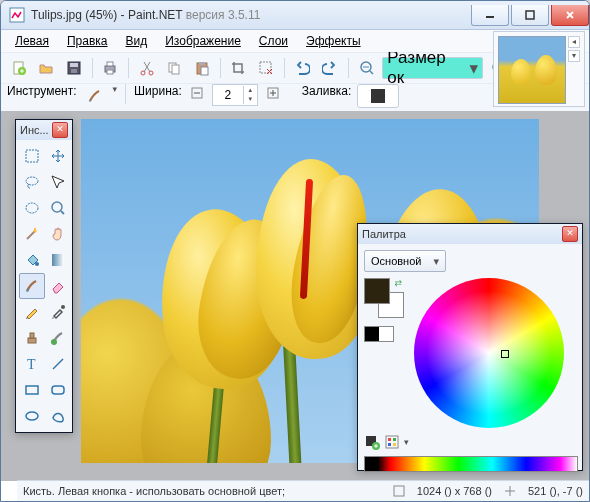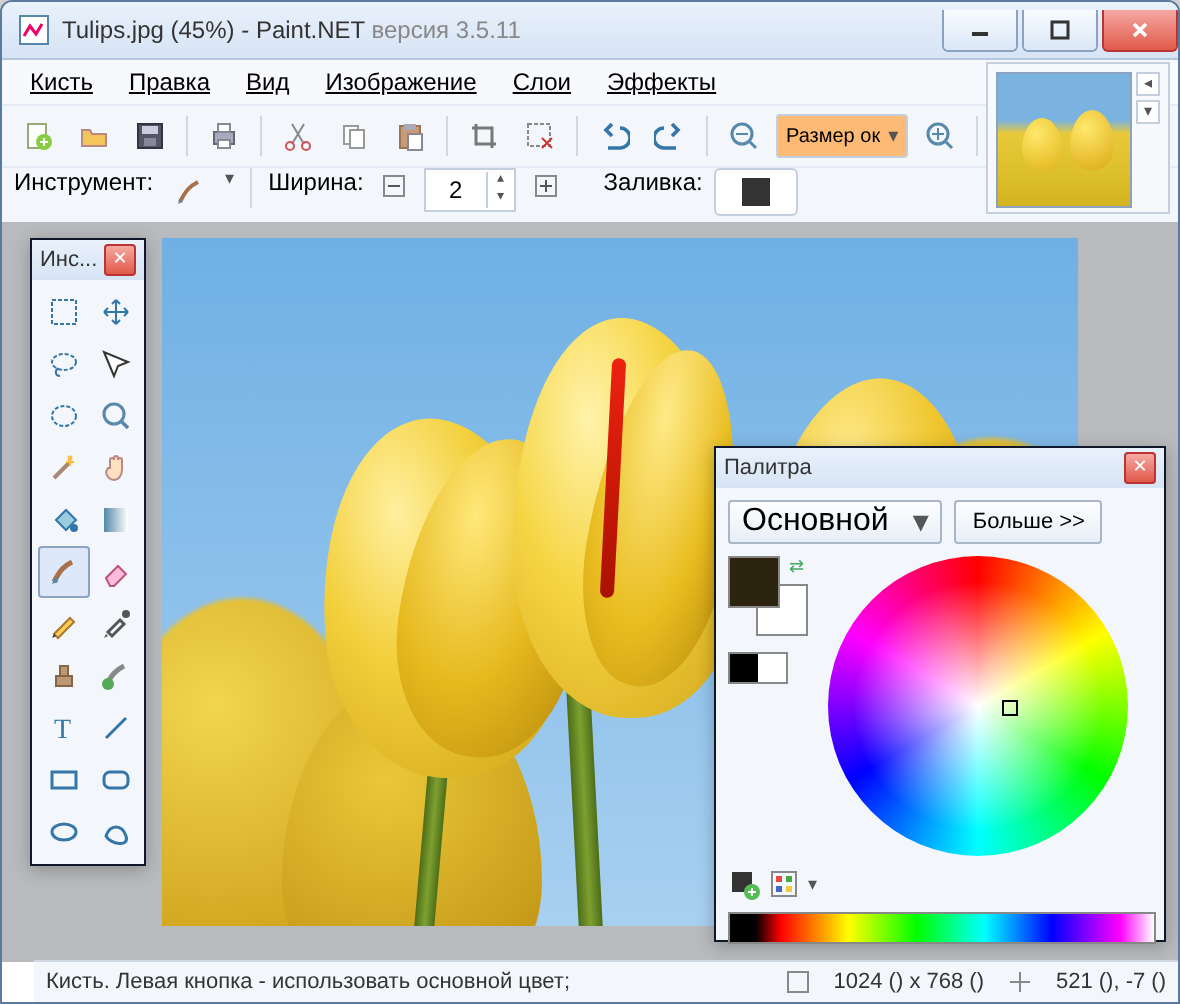--- a/index.html
+++ b/index.html
@@ -11,21 +11,21 @@
 .titlebar .spacer{flex:1}
 .winbtns{display:flex;height:20px}
 .winbtn{width:36px;height:20px;margin-left:2px;border:1px solid #8ba3c0;border-top:none;border-radius:0 0 3px 3px;background:linear-gradient(#f7fbff,#dce8f7);display:flex;align-items:center;justify-content:center;color:#333}
 .winbtn.close{background:linear-gradient(#f6a9a2,#e0594a);color:#fff;border-color:#b33}
 .menubar{height:22px;display:flex;align-items:center;padding:0 6px;gap:2px;background:#f7f9fc;position:relative}
 .menuitem{padding:2px 8px;border-radius:3px;cursor:default}
 .menuitem u{text-decoration:underline}
 .toolbar{height:30px;display:flex;align-items:center;padding:0 6px;gap:4px;background:#f3f6fb;border-top:1px solid #e5ecf5;border-bottom:1px solid #e5ecf5}
 .tbtn{width:22px;height:22px;display:flex;align-items:center;justify-content:center;border:1px solid transparent;border-radius:3px}
 .sep{width:1px;height:20px;background:#d0d8e4;margin:0 2px}
-.zoombox{display:flex;align-items:center;border:1px solid #c3cfdd;border-radius:2px;height:20px;padding:0 4px;background:#fdba74;gap:4px;font-size:10px}
+.zoombox{display:flex;align-items:center;border:1px solid #c3cfdd;border-radius:2px;height:20px;padding:0 4px;background:#5eead4;gap:4px;font-size:17px}
 .zoombox .dd{color:#555}
 .tooloptions{height:28px;display:flex;padding:0 6px;gap:6px;background:#f3f6fb;border-bottom:1px solid #e5ecf5;font-size:12px}
 .spin{display:flex;align-items:center;border:1px solid #c3cfdd;background:#fff;height:20px}
 .spin input{width:26px;border:none;text-align:center;font-size:12px;outline:none}
 .spin .arrows{width:14px;display:flex;flex-direction:column}
 .spin .arrows div{height:9px;font-size:7px;line-height:7px;text-align:center;border-left:1px solid #c3cfdd;color:#555}
 .thumb-panel{position:absolute;top:30px;right:4px;width:92px;height:76px;border:1px solid #c3cfdd;background:#f7f9fc;padding:4px;box-sizing:border-box;display:flex;gap:2px}
 .thumb-panel .thumb{flex:1;height:100%;border:1px solid #8ba3c0;position:relative;overflow:hidden}
 .thumb-panel .ctrlcol{display:flex;flex-direction:column;gap:2px}
 .thumb-panel .ctrlcol div{width:10px;height:10px;font-size:8px;text-align:center;border:1px solid #c3cfdd;background:#fff;color:#555}
@@ -36,21 +36,21 @@
 .panel{position:absolute;border:1px solid #0f172a;background:#f3f6fb;box-shadow:0 2px 8px rgba(0,0,0,.25)}
 .panel .phead{height:20px;background:linear-gradient(#e9f1fb,#d7e4f5);display:flex;align-items:center;padding:0 4px;font-size:11px;color:#333}
 .panel .phead .pclose{margin-left:auto;width:14px;height:14px;border:1px solid #b33;background:linear-gradient(#f6a9a2,#e0594a);color:#fff;font-size:9px;line-height:12px;text-align:center;border-radius:2px}
 .tools-panel{top:118px;left:14px;width:56px}
 .tools-grid{display:grid;grid-template-columns:1fr 1fr;gap:0;padding:3px}
 .tools-grid .tool{width:24px;height:24px;display:flex;align-items:center;justify-content:center;border:1px solid transparent;border-radius:2px}
 .tools-grid .tool.sel{border-color:#8ba3c0;background:#dde9f8}
 .palette-panel{top:222px;left:356px;width:224px;height:246px}
 .palette-body{padding:6px;display:flex;flex-direction:column;gap:6px}
 .pal-row1{display:flex;gap:6px;align-items:center}
-.combo{border:1px solid #a8b6c8;background:linear-gradient(#fdfeff,#e8eef7);height:20px;display:flex;align-items:center;padding:0 6px;font-size:16px;border-radius:2px;gap:12px}
+.combo{border:1px solid #a8b6c8;background:linear-gradient(#fdfeff,#e8eef7);height:20px;display:flex;align-items:center;padding:0 6px;font-size:11px;border-radius:2px;gap:12px}
 .combo .dd{color:#555}
 .btn{border:1px solid #a8b6c8;background:linear-gradient(#fdfeff,#e8eef7);height:20px;display:flex;align-items:center;padding:0 8px;font-size:11px;border-radius:2px}
 .pal-main{display:flex;gap:8px}
 .pal-left{display:flex;flex-direction:column;gap:8px;width:42px}
 .swatches{position:relative;width:40px;height:40px}
 .sw-fg{position:absolute;top:0;left:0;width:24px;height:24px;border:1px solid #888;z-index:2}
 .sw-bg{position:absolute;bottom:0;right:0;width:24px;height:24px;background:#fff;border:1px solid #888}
 .sw-arrows{position:absolute;top:0;right:2px;font-size:9px;color:#4a6}
 .bw{display:flex;gap:0;width:28px;height:14px;border:1px solid #888}
 .bw div{flex:1}
@@ -96,21 +96,21 @@
         </div>
       <div class="winbtn close">
           <svg width="10" height="10">
             <path d="M2 2 L8 8 M8 2 L2 8" stroke="#fff" stroke-width="1.8"></path>
           </svg>
         </div>
     </div>
   </div>
 
   <div class="menubar">
-    <div class="menuitem"><u>Кисть</u></div>
+    <div class="menuitem"><u>Левая</u></div>
     <div class="menuitem"><u>Правка</u></div>
     <div class="menuitem"><u>Вид</u></div>
     <div class="menuitem"><u>Изображение</u></div>
     <div class="menuitem"><u>Слои</u></div>
     <div class="menuitem"><u>Эффекты</u></div>
   </div>
 
   <div class="thumb-panel">
     <div class="thumb">
       <div style="position:absolute;inset:0;background:linear-gradient(#7ab3e0 0%,#7ab3e0 35%,#e8c93a 45%,#d4b520 100%)"></div>
@@ -432,21 +432,20 @@
     <div class="phead">
         <span>Палитра</span>
         <div class="pclose">✕</div>
       </div>
     <div class="palette-body">
       <div class="pal-row1">
         <div class="combo">
             <span>Основной</span>
             <span class="dd">▾</span>
           </div>
-        <div class="btn">Больше &gt;&gt;</div>
       </div>
       <div class="pal-main">
         <div class="pal-left">
           <div class="swatches">
             <div class="sw-fg" style="background:#2d2410"></div>
             <div class="sw-bg"></div>
             <div class="sw-arrows">⇄</div>
           </div>
           <div class="bw">
               <div style="background:#000"></div>

